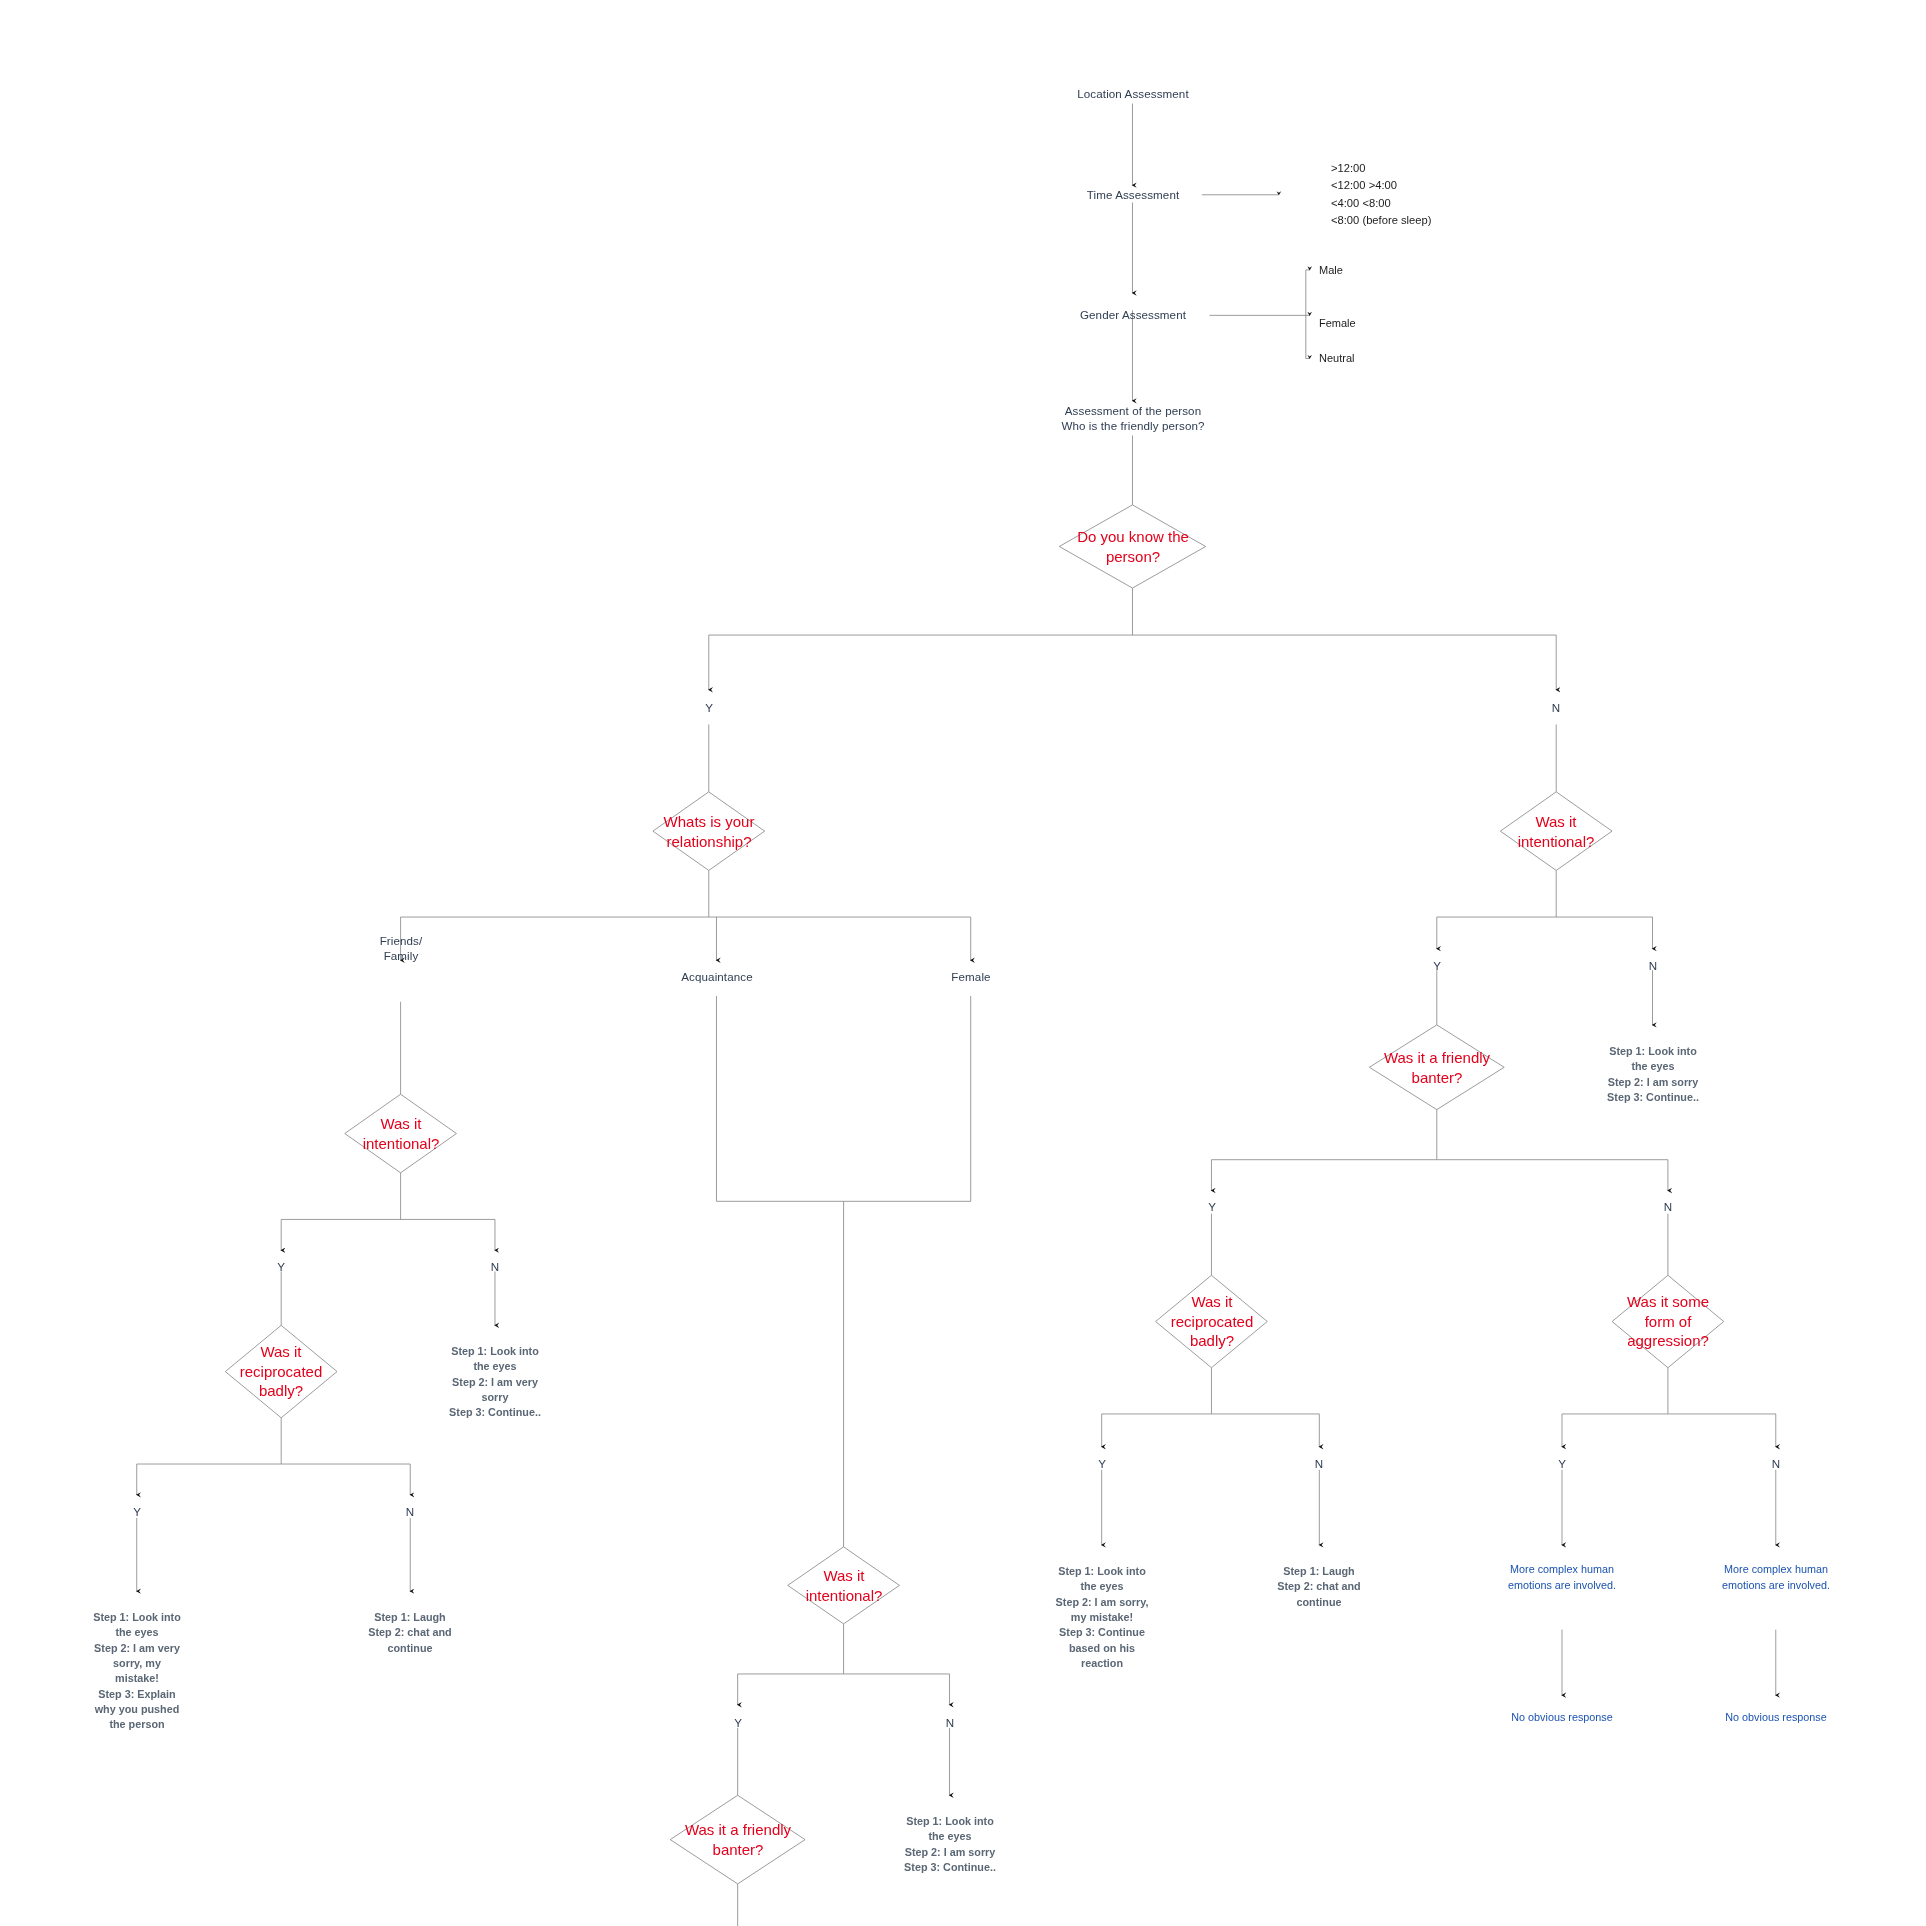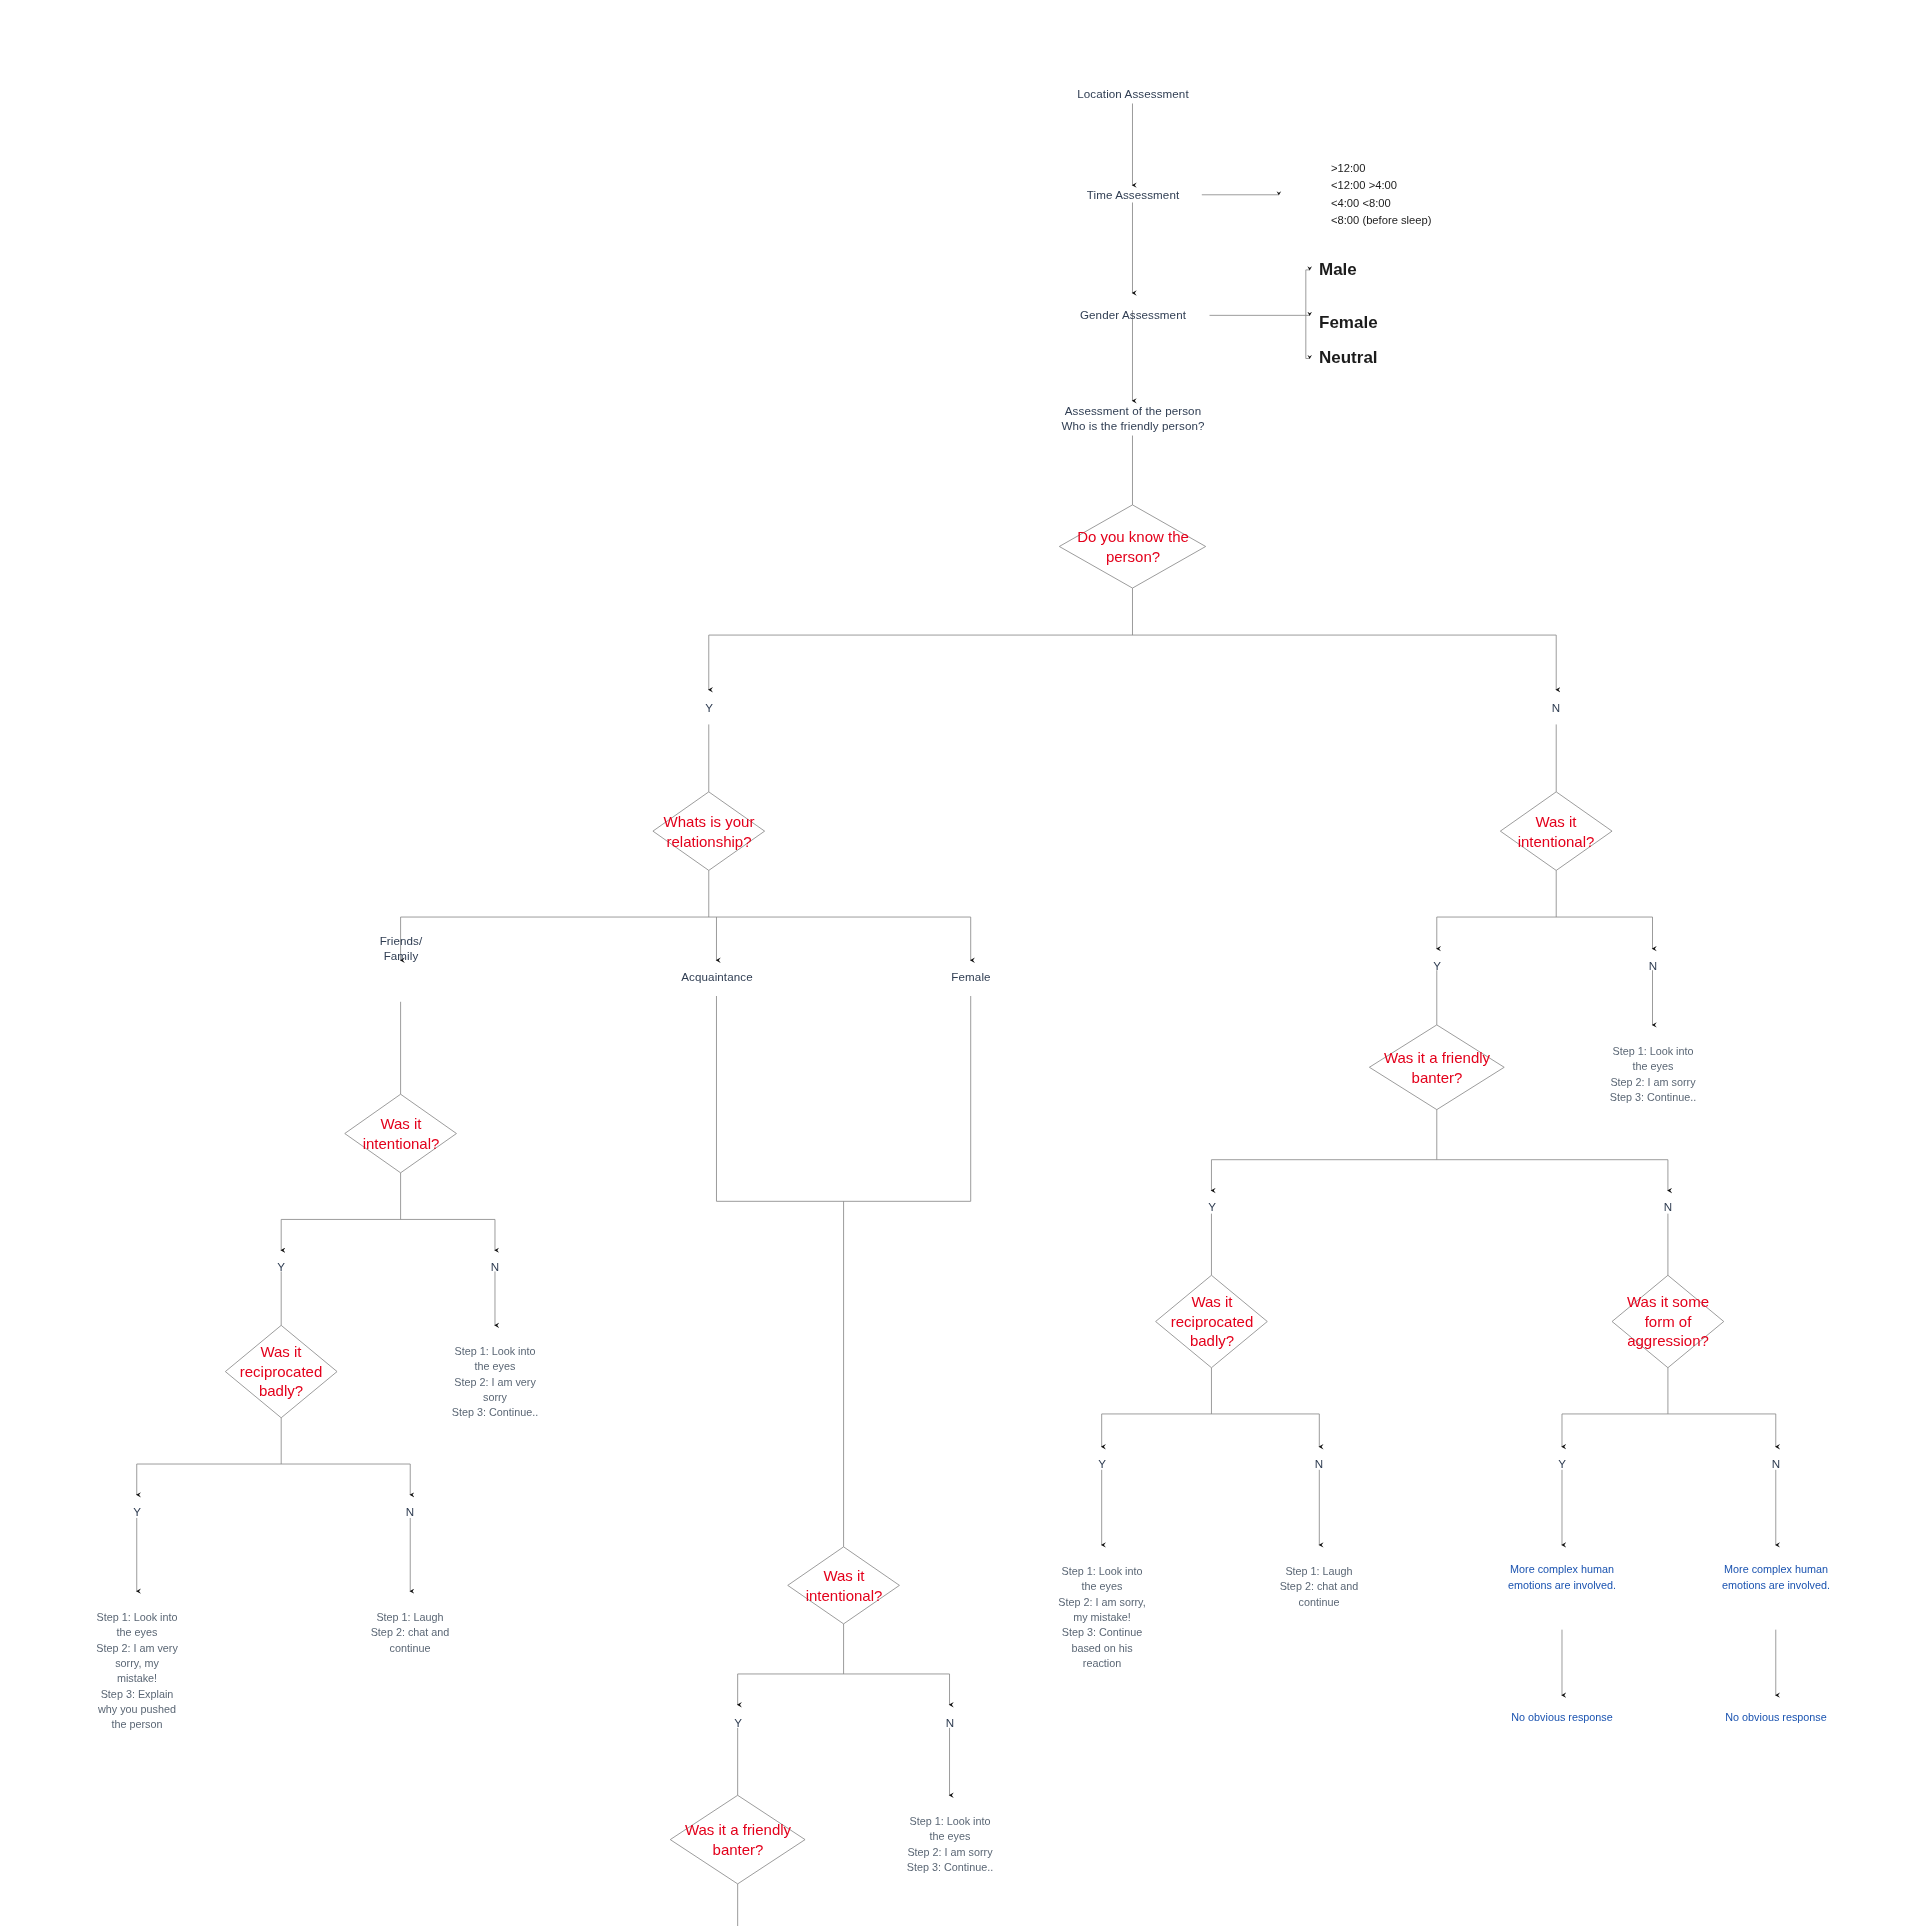--- a/index.html
+++ b/index.html
@@ -17,36 +17,36 @@
   .proc{
     color:#2f3d52;font-size:11.6px;font-weight:400;letter-spacing:0.1px;
     transform:translate(-50%,-50%);white-space:pre-line;
   }
   
   .opt{
     color:#1c1c1c;font-size:11.2px;font-weight:400;text-align:left;
     transform:translate(0,-50%);white-space:pre-line;line-height:1.55;
   }
   .opt-single{
-    color:#1c1c1c;font-size:17px;font-weight:700;text-align:center;
+    color:#1c1c1c;font-size:11px;font-weight:400;text-align:center;
     transform:translate(0,-50%);
   }
   
   .qtext{
     color:#e3001b;font-size:15px;font-weight:400;
     transform:translate(-50%,-50%);white-space:pre-line;line-height:1.3;
   }
   
   .yn{
     color:#2f3d52;font-size:11.6px;font-weight:400;
     transform:translate(-50%,-50%);
   }
   
   .steps{
-    color:#5b6775;font-size:10.8px;font-weight:400;
+    color:#5b6775;font-size:10.8px;font-weight:700;
     transform:translate(-50%,0);white-space:pre-line;line-height:1.42;
   }
   
   .blue{
     color:#1a53b0;font-size:10.8px;font-weight:400;
     transform:translate(-50%,0);white-space:pre-line;line-height:1.45;
   }
 </style>
 </head>
 <body>

